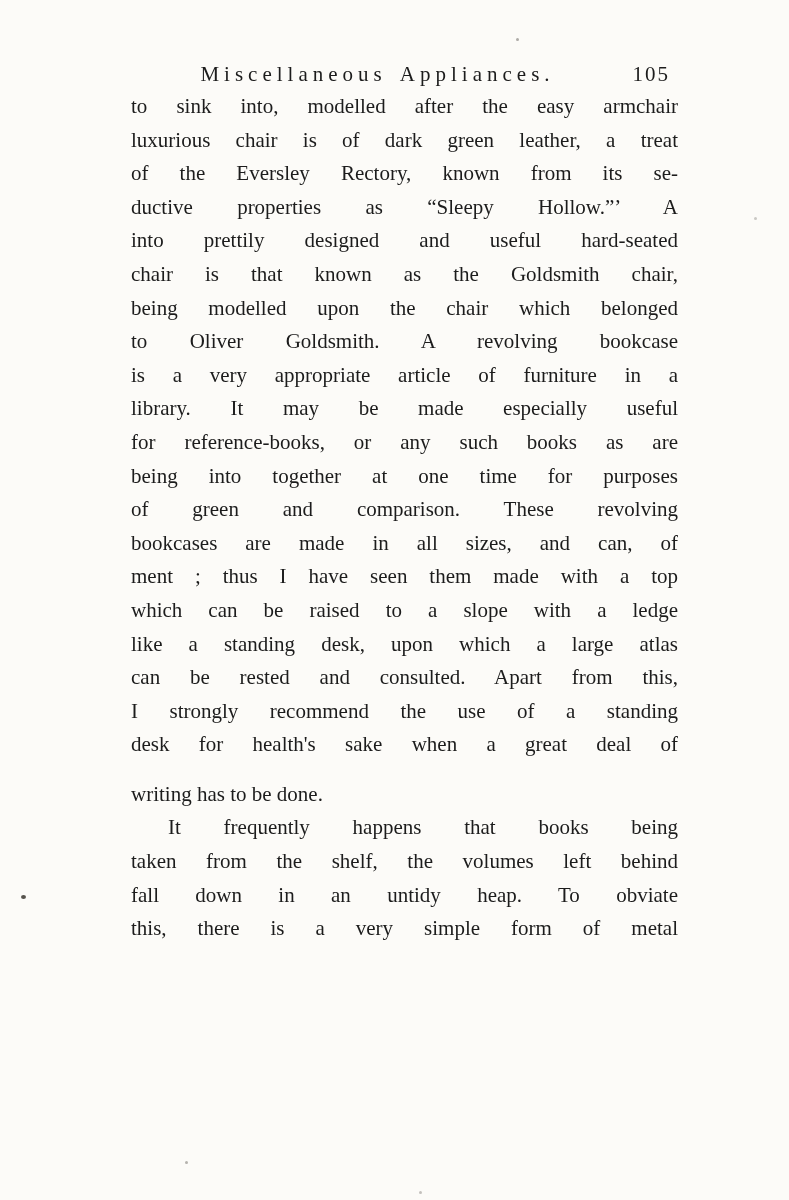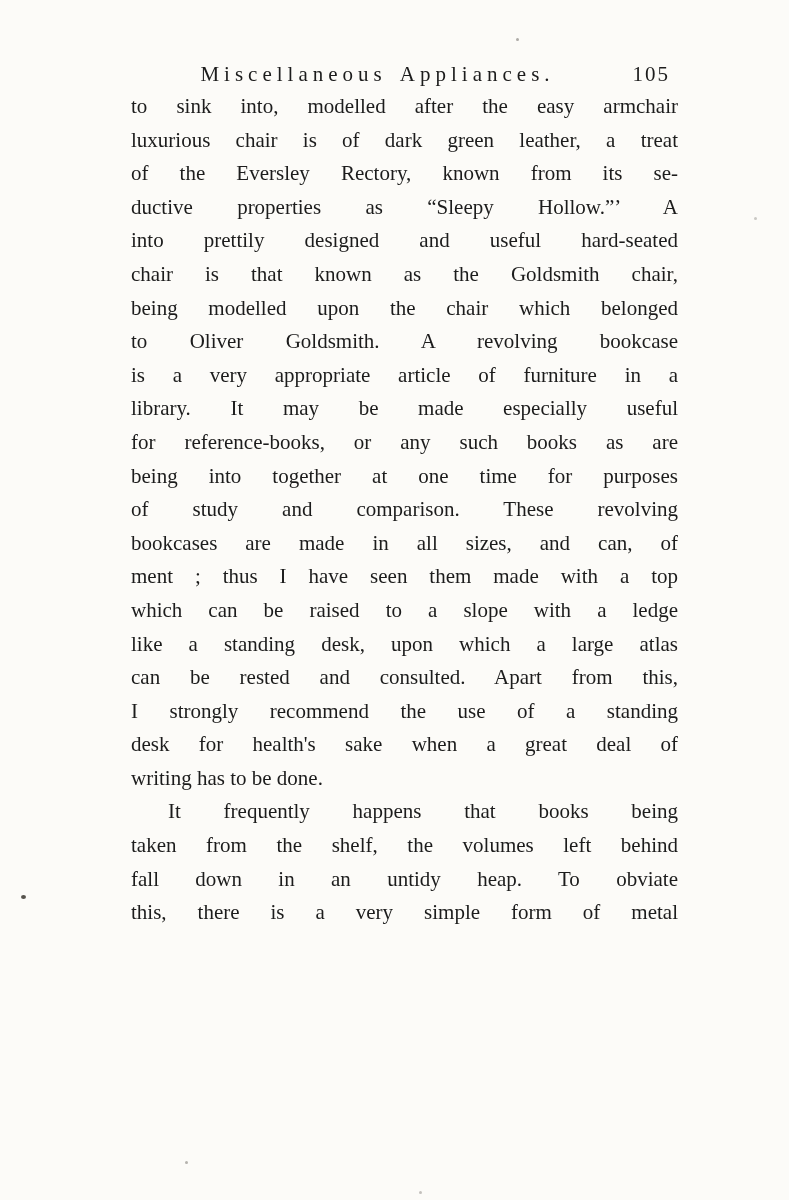--- a/index.html
+++ b/index.html
@@ -47,20 +47,21 @@
     font-size: 21px;
   }
   .line {
     line-height: 33.6px;
     text-align: justify;
     text-align-last: justify;
     white-space: normal;
   }
   .line.para-end {
     text-align-last: left;
+    margin-top: 16px;
   }
   .line.indent {
     text-indent: 37px;
     font-family: Liberation Serif, serif;
   }
   .speck {
     position: absolute;
     background: #6d6a64;
     border-radius: 50%;
   }
@@ -90,21 +91,21 @@
         <div class="line">of the Eversley Rectory, known from its se-</div>
         <div class="line">ductive properties as “Sleepy Hollow.”’ A</div>
         <div class="line">into prettily designed and useful hard-seated</div>
         <div class="line">chair is that known as the Goldsmith chair,</div>
         <div class="line">being modelled upon the chair which belonged</div>
         <div class="line">to Oliver Goldsmith. A revolving bookcase</div>
         <div class="line">is a very appropriate article of furniture in a</div>
         <div class="line">library. It may be made especially useful</div>
         <div class="line">for reference-books, or any such books as are</div>
         <div class="line">being into together at one time for purposes</div>
-        <div class="line">of study and comparison. These revolving</div>
+        <div class="line">of green and comparison. These revolving</div>
         <div class="line">bookcases are made in all sizes, and can, of</div>
         <div class="line">ment ; thus I have seen them made with a top</div>
         <div class="line">which can be raised to a slope with a ledge</div>
         <div class="line">like a standing desk, upon which a large atlas</div>
         <div class="line">can be rested and consulted. Apart from this,</div>
         <div class="line">I strongly recommend the use of a standing</div>
         <div class="line">desk for health's sake when a great deal of</div>
         <div class="line para-end">writing has to be done.</div>
       </div>
 

